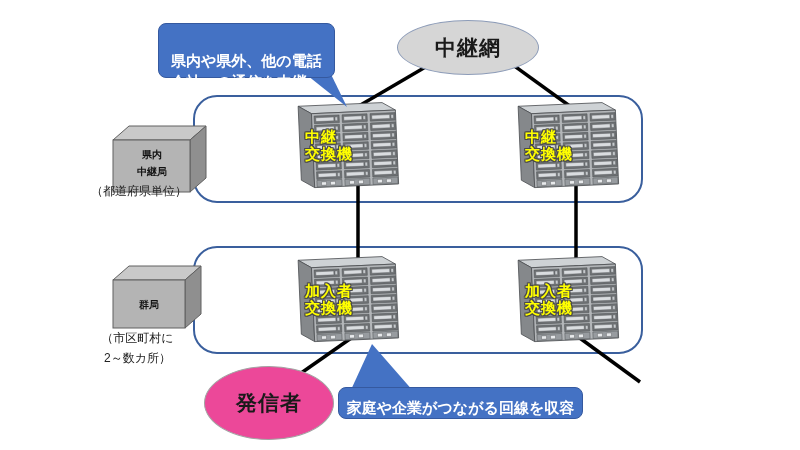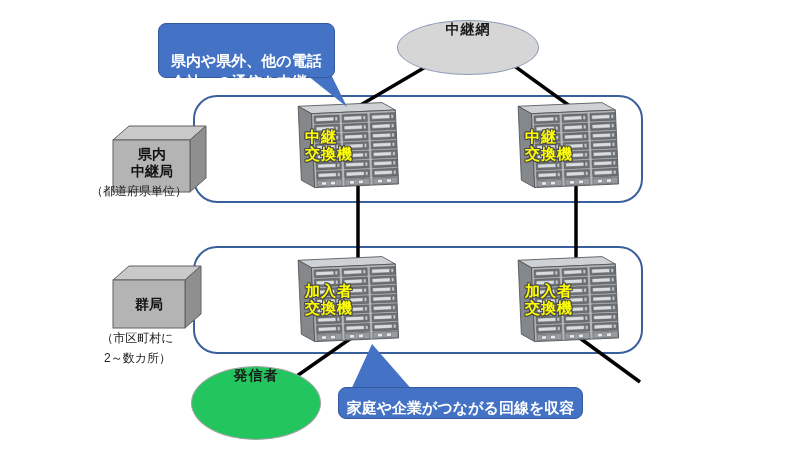--- a/index.html
+++ b/index.html
@@ -3,37 +3,37 @@
 <meta charset="utf-8">
 <style>
   html,body{margin:0;padding:0;background:#fff;}
   .stage{position:relative;width:800px;height:450px;background:#ffffff;overflow:hidden;
          font-family:"Liberation Sans",sans-serif;}
   .stage *{box-sizing:border-box;}
   .gbox{position:absolute;border:2.5px solid #3a5f9d;border-radius:24px;background:transparent;}
   .gbox.upper{left:193px;top:95px;width:450px;height:108px;}
   .gbox.lower{left:193px;top:246px;width:450px;height:108px;}
   svg.overlay{position:absolute;left:0;top:0;width:800px;height:450px;pointer-events:none;}
-  .ellipse{position:absolute;border-radius:50%;display:flex;align-items:flex-start;justify-content:center;
-           font-weight:bold;font-size:14px;color:#1a1a1a;letter-spacing:1px;}
+  .ellipse{position:absolute;border-radius:50%;display:flex;align-items:center;justify-content:center;
+           font-weight:bold;font-size:21px;color:#1a1a1a;letter-spacing:1px;}
   .ellipse.relay{left:397px;top:20px;width:142px;height:55px;background:#d6d6d6;border:1.6px solid #8d9cb8;}
-  .ellipse.caller{left:191px;top:366px;width:130px;height:74px;background:#22c55e;border:1.6px solid #a3a3a3;}
+  .ellipse.caller{left:204px;top:366px;width:130px;height:74px;background:#ec4899;border:1.6px solid #a3a3a3;}
   .ellipse.receiver{left:609px;top:370px;width:130px;height:67px;background:#d4d4d4;border:1.6px solid #a3a3a3;}
   .switch-label{position:absolute;width:100px;text-align:left;white-space:pre-line;
                 font-size:15px;line-height:17px;font-weight:bold;color:#ffff00;letter-spacing:1px;
                 text-shadow:1px 0 0 #4a4a4a,-1px 0 0 #4a4a4a,0 1px 0 #4a4a4a,0 -1px 0 #4a4a4a,
                             1px 1px 0 #4a4a4a,-1px -1px 0 #4a4a4a,1px -1px 0 #4a4a4a,-1px 1px 0 #4a4a4a;}
   .callout{position:absolute;background:#4472c4;border:1.5px solid #35599f;color:#ffffff;
            font-weight:bold;font-size:15px;border-radius:8px;}
   .callout.relay-callout{left:158px;top:23px;width:177px;height:55px;padding:5px 12px;
                          line-height:21px;white-space:pre-line;}
   .callout.subscriber-callout{left:338px;top:387px;width:245px;height:32px;display:flex;
                               align-items:flex-end;justify-content:center;}
   .cube-title{position:absolute;text-align:center;white-space:pre-line;font-weight:bold;
-              font-size:14px;line-height:17px;color:#111;}
+              font-size:10px;line-height:17px;color:#111;}
   .cube-note{position:absolute;text-align:center;white-space:pre-line;font-size:12px;
              line-height:20px;color:#222;}
 </style>
 </head>
 <body>
 
 <div class="stage">
 
   <div class="gbox upper"></div>
   <div class="gbox lower"></div>

